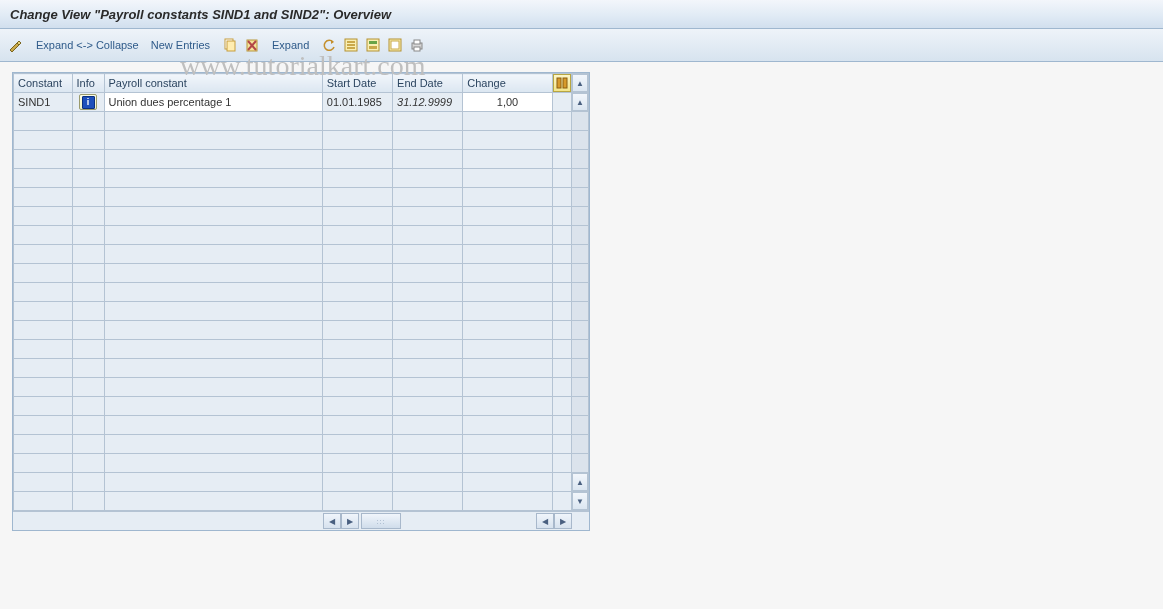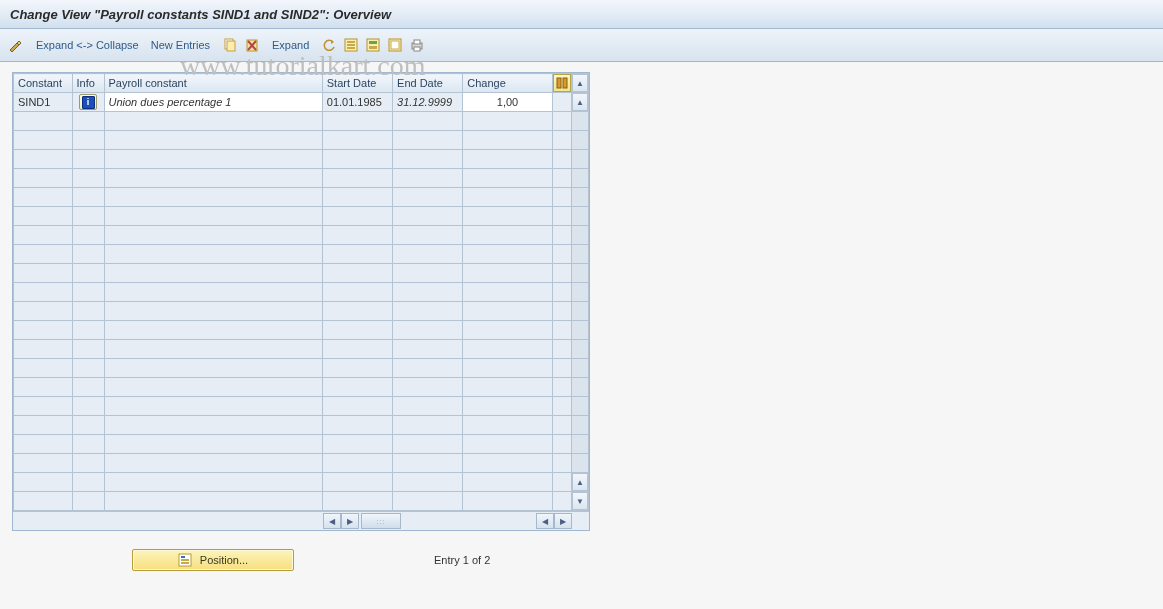--- a/index.html
+++ b/index.html
@@ -83,21 +83,21 @@
     overflow: hidden;
     white-space: nowrap;
   }
   table.grid th {
     background: linear-gradient(#f2f6fb, #dbe6f1);
     color: #2c4560;
     font-weight: normal;
   }
   .col-const   { width: 55px; }
   .col-info    { width: 30px; text-align:center;}
-  .col-desc    { width: 205px; font-style: italic; }
+  .col-desc    { width: 205px; }
   .col-start   { width: 66px; }
   .col-end     { width: 66px; font-style: italic; }
   .col-value   { width: 84px; text-align:right;}
   .col-config  { width: 18px; padding:0;}
   .col-scroll  { width: 16px; padding:0;}
 
   td.ro { background:#e6edf4; color:#333; }
   td.ed { background:#ffffff; }
   tr.empty td { background:#e6edf4; }
 
@@ -509,28 +509,14 @@
       <div class="arrow">▶</div>
       <div class="thumb">:::</div>
       <div class="gap"></div>
       <div class="right-set">
         <div class="arrow">◀</div>
         <div class="arrow">▶</div>
       </div>
     </div>
   </div>
 
-  <div class="footer">
-    <div class="pos-btn">
-      <span class="pic">
-        <svg width="14" height="14">
-            <rect x="1" y="1" width="12" height="12" fill="#fff" stroke="#b89d39"></rect>
-            <rect x="3" y="3" width="4" height="2" fill="#3b6db5"></rect>
-            <rect x="3" y="6" width="8" height="2" fill="#caa94a"></rect>
-            <rect x="3" y="9" width="8" height="2" fill="#caa94a"></rect>
-          </svg>
-      </span>
-      <span>Position...</span>
-    </div>
-    <span>Entry 1 of 2</span>
-  </div>
 
 </div>
 
 </body></html>

